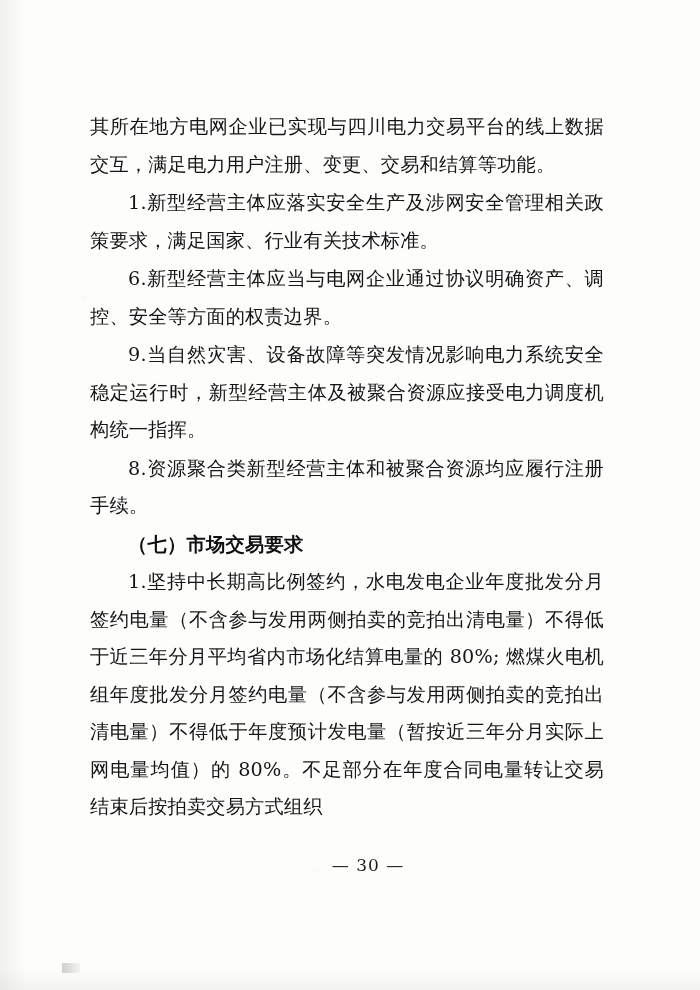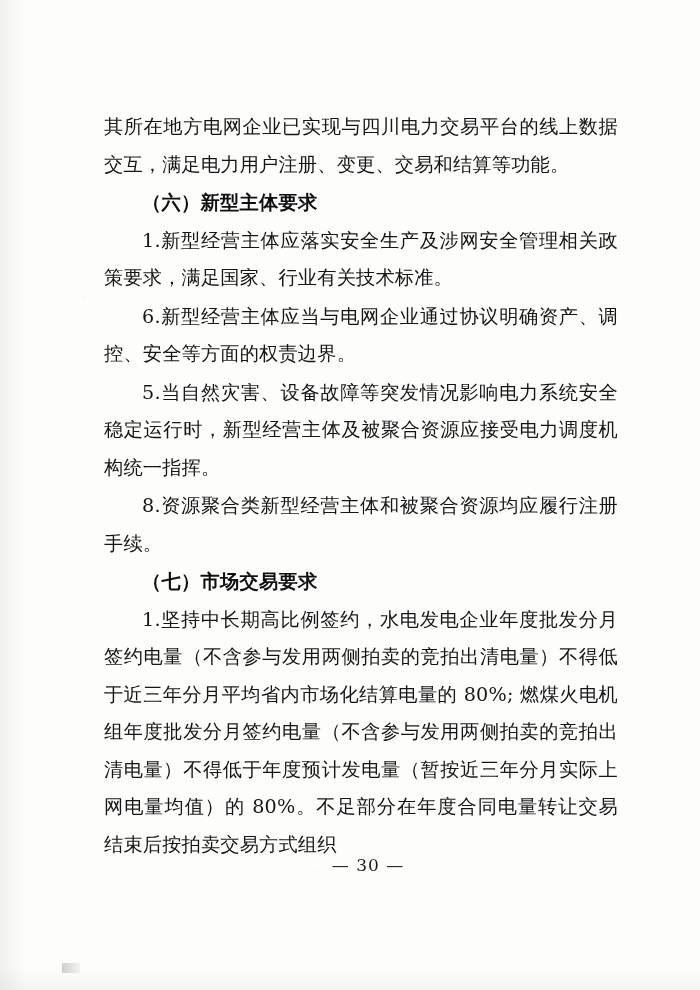--- a/index.html
+++ b/index.html
@@ -21,21 +21,21 @@
     background: #fdfdfc;
     box-sizing: border-box;
     
     background-image:
       radial-gradient(circle at 12% 30%, rgba(0,0,0,0.012) 0 2px, rgba(0,0,0,0) 3px),
       radial-gradient(circle at 78% 62%, rgba(0,0,0,0.012) 0 2px, rgba(0,0,0,0) 3px),
       radial-gradient(circle at 45% 88%, rgba(0,0,0,0.010) 0 2px, rgba(0,0,0,0) 3px);
   }
   .content {
     position: absolute;
-    left: 104px;
+    left: 90px;
     top: 108px;
     width: 514px;
   }
   p.para {
     margin: 0 0 1px 0;
     font-size: 19.2px;
     line-height: 37.5px;
     letter-spacing: 0.2px;
     text-align: justify;
     text-justify: inter-character;
@@ -94,27 +94,26 @@
 <div class="page">
 
   <div class="scan-shadow-left"></div>
   <div class="scan-shadow-bottom"></div>
 
   <div class="content">
 
     <p class="para">其所在地方电网企业已实现与四川电力交易平台的线上数据交互，满足电力用户注册、变更、交易和结算等功能。</p>
 
 
-    <p class="heading">（六）新型主体要求</p>
 
     <p class="para indent">1.新型经营主体应落实安全生产及涉网安全管理相关政策要求，满足国家、行业有关技术标准。</p>
 
     <p class="para indent">6.新型经营主体应当与电网企业通过协议明确资产、调控、安全等方面的权责边界。</p>
 
-    <p class="para indent">5.当自然灾害、设备故障等突发情况影响电力系统安全稳定运行时，新型经营主体及被聚合资源应接受电力调度机构统一指挥。</p>
+    <p class="para indent">9.当自然灾害、设备故障等突发情况影响电力系统安全稳定运行时，新型经营主体及被聚合资源应接受电力调度机构统一指挥。</p>
 
     <p class="para indent">8.资源聚合类新型经营主体和被聚合资源均应履行注册手续。</p>
 
     <p class="heading">（七）市场交易要求</p>
 
     <p class="para indent">1.坚持中长期高比例签约，水电发电企业年度批发分月签约电量（不含参与发用两侧拍卖的竞拍出清电量）不得低于近三年分月平均省内市场化结算电量的 80%; 燃煤火电机组年度批发分月签约电量（不含参与发用两侧拍卖的竞拍出清电量）不得低于年度预计发电量（暂按近三年分月实际上网电量均值）的 80%。不足部分在年度合同电量转让交易结束后按拍卖交易方式组织</p>
 
   </div>
 
   <div class="footer">— 30 —</div>

